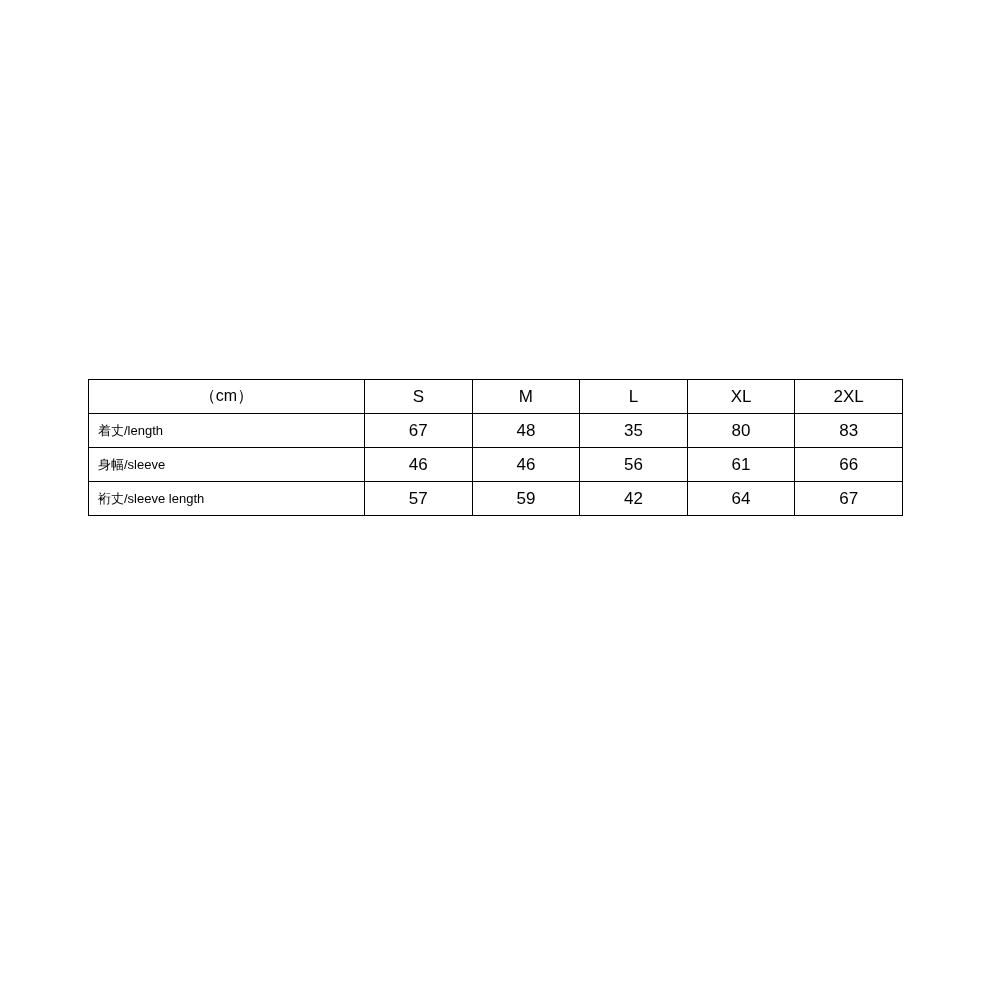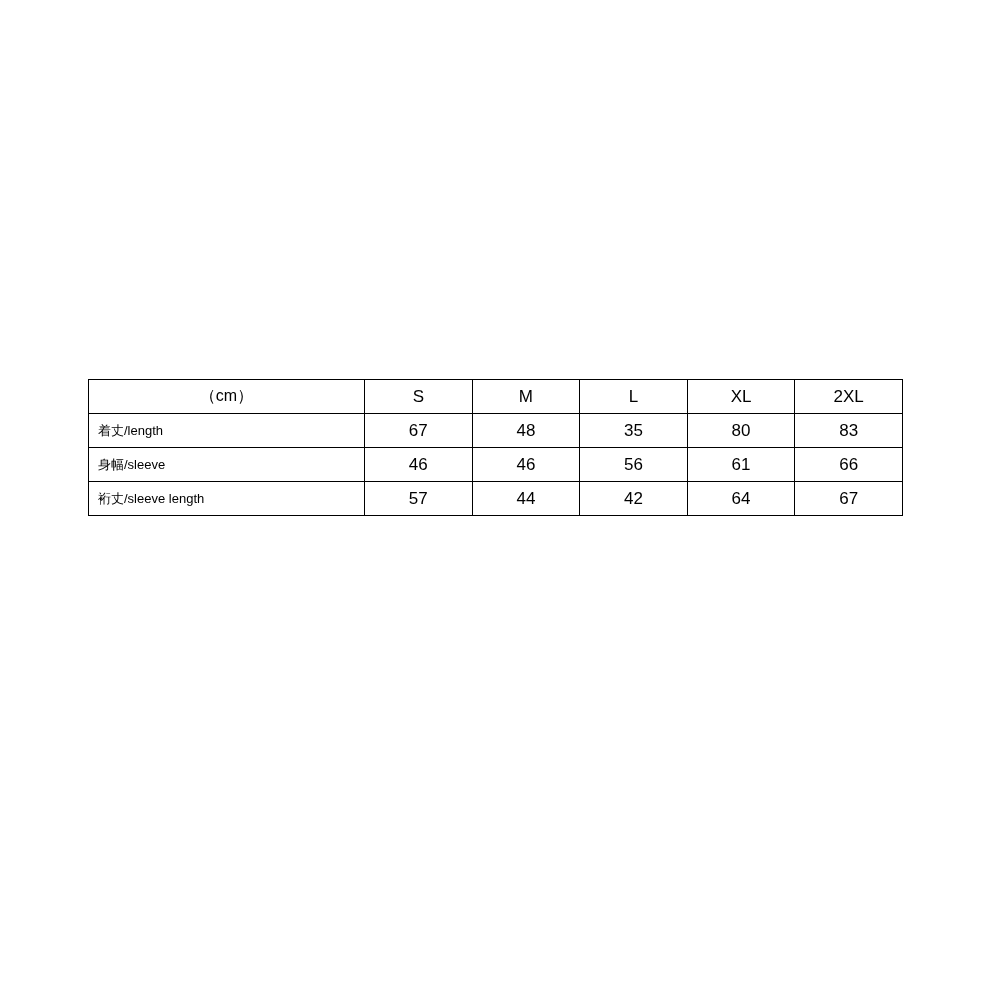--- a/index.html
+++ b/index.html
@@ -100,20 +100,20 @@
         <td class="row-label">身幅/sleeve</td>
         <td class="val">46</td>
         <td class="val">46</td>
         <td class="val">56</td>
         <td class="val">61</td>
         <td class="val">66</td>
       </tr>
       <tr>
         <td class="row-label">裄丈/sleeve length</td>
         <td class="val">57</td>
-        <td class="val">44</td>
+        <td class="val">59</td>
         <td class="val">42</td>
         <td class="val">64</td>
         <td class="val">67</td>
       </tr>
     </tbody>
   </table>
 </div>
 
 </body></html>

